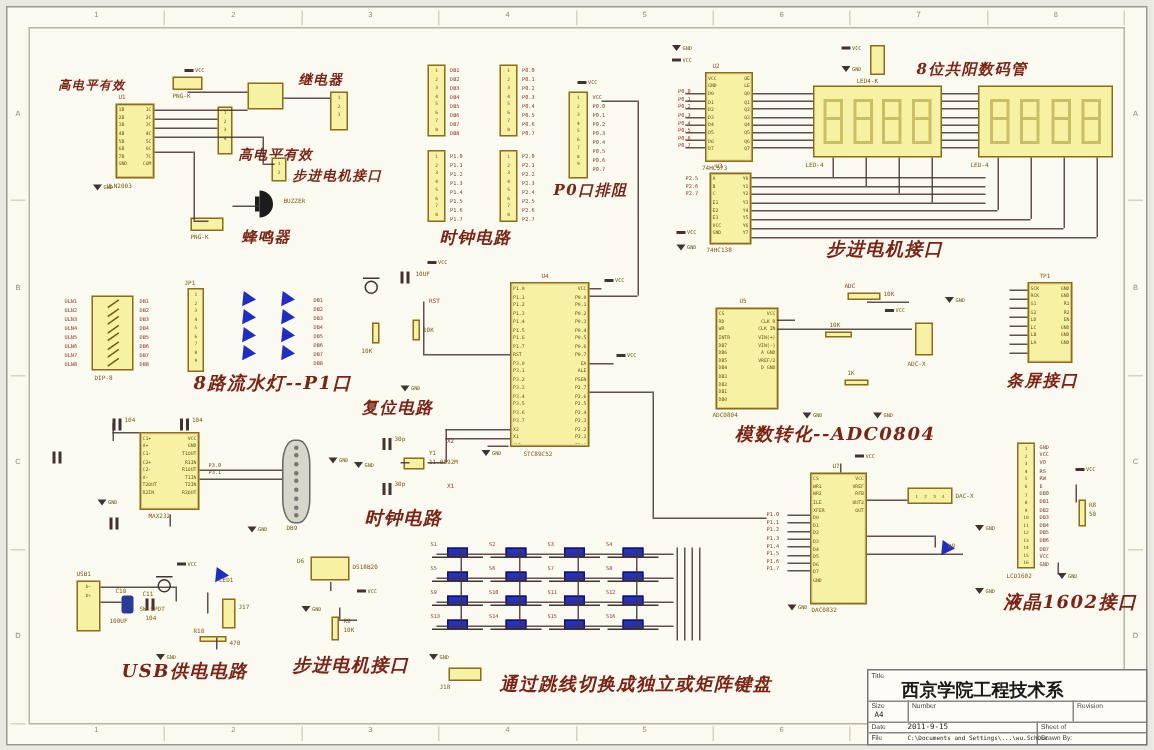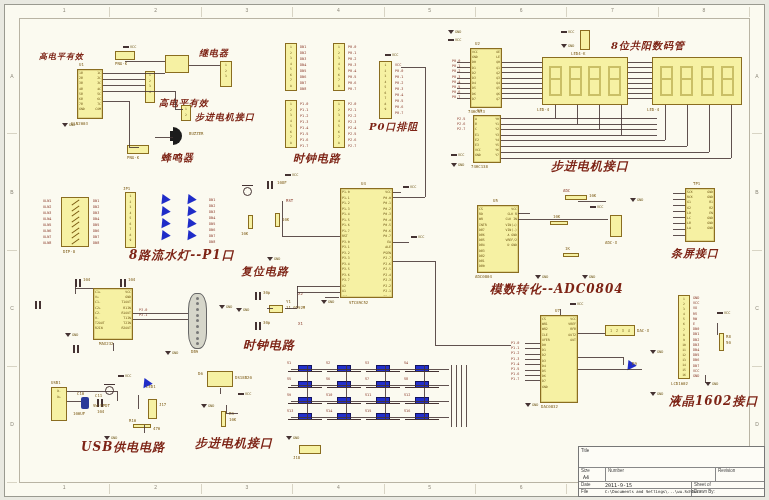--- a/index.html
+++ b/index.html
@@ -744,23 +744,25 @@
       <span class="key">S10</span>
       <span class="key">S11</span>
       <span class="key">S12</span>
       <span class="key">S13</span>
       <span class="key">S14</span>
       <span class="key">S15</span>
       <span class="key">S16</span>
     </div>
   <div class="part" style="left:294px;top:440px;width:22px;height:9px"></div>
   <span class="tt" style="left:288px;top:450px">J18</span>
+  <div class="slabel" style="left:328px;top:443px;font-size:12px">通过跳线切换成独立或矩阵键盘</div>
 
   <div class="tblock" style="left:573px;top:441px;width:185px;height:49px">
     <span class="tb-lbl" style="left:2px;top:1px">Title</span>
+    <div class="tb-title" style="left:22px;top:5px">西京学院工程技术系</div>
     <div class="tb-line" style="top:20px"></div>
     <span class="tb-lbl" style="left:2px;top:21px">Size</span>
     <span class="tb-val" style="left:4px;top:27px">A4</span>
     <div class="tb-vline" style="left:26px;top:20px;height:14px;bottom:auto"></div>
     <span class="tb-lbl" style="left:29px;top:21px">Number</span>
     <div class="tb-vline" style="left:136px;top:20px;height:14px;bottom:auto"></div>
     <span class="tb-lbl" style="left:139px;top:21px">Revision</span>
     <div class="tb-line" style="top:34px"></div>
     <span class="tb-lbl" style="left:2px;top:35px">Date</span>
     <span class="tb-val" style="left:26px;top:35px">2011-9-15</span>

